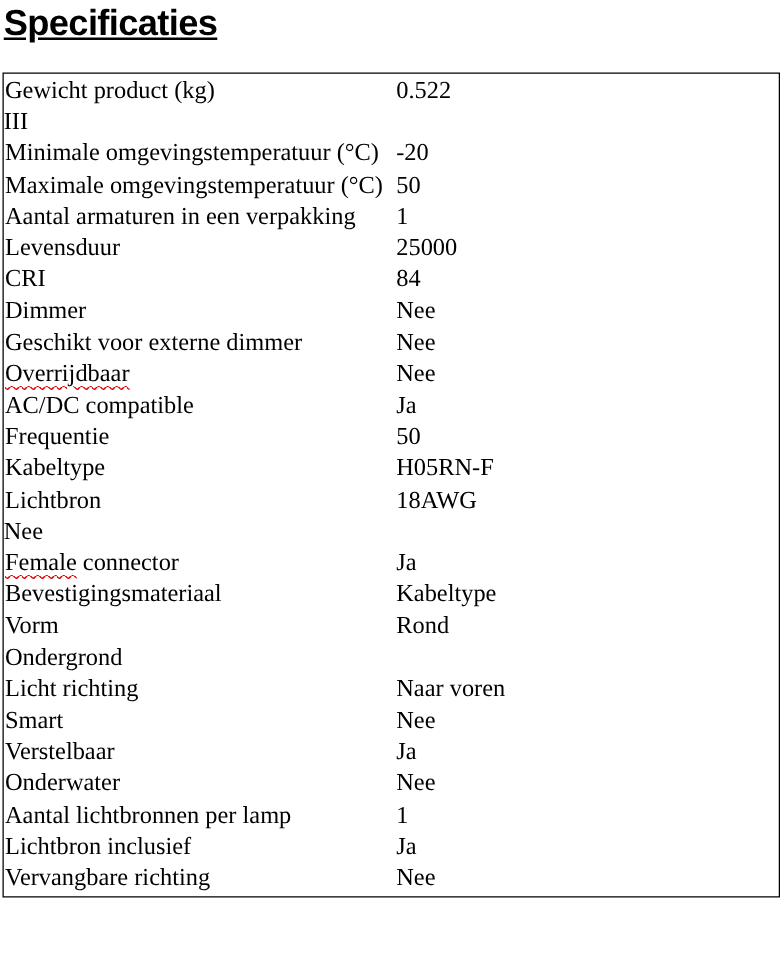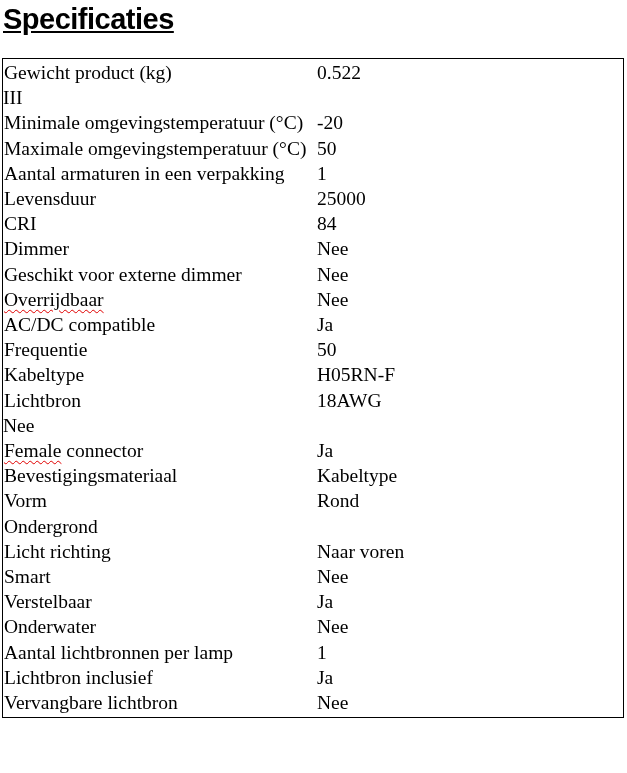--- a/index.html
+++ b/index.html
@@ -180,16 +180,16 @@
     <div class="cell label"><span>Aantal lichtbronnen per lamp</span></div>
     <div class="cell value"><span>1</span></div>
   </div>
 
   <div class="row">
     <div class="cell label"><span>Lichtbron inclusief</span></div>
     <div class="cell value"><span>Ja</span></div>
   </div>
 
   <div class="row">
-    <div class="cell label"><span>Vervangbare lichtbron</span></div>
+    <div class="cell label"><span>Vervangbare richting</span></div>
     <div class="cell value"><span>Nee</span></div>
   </div>
 </div>
 
 </body></html>

